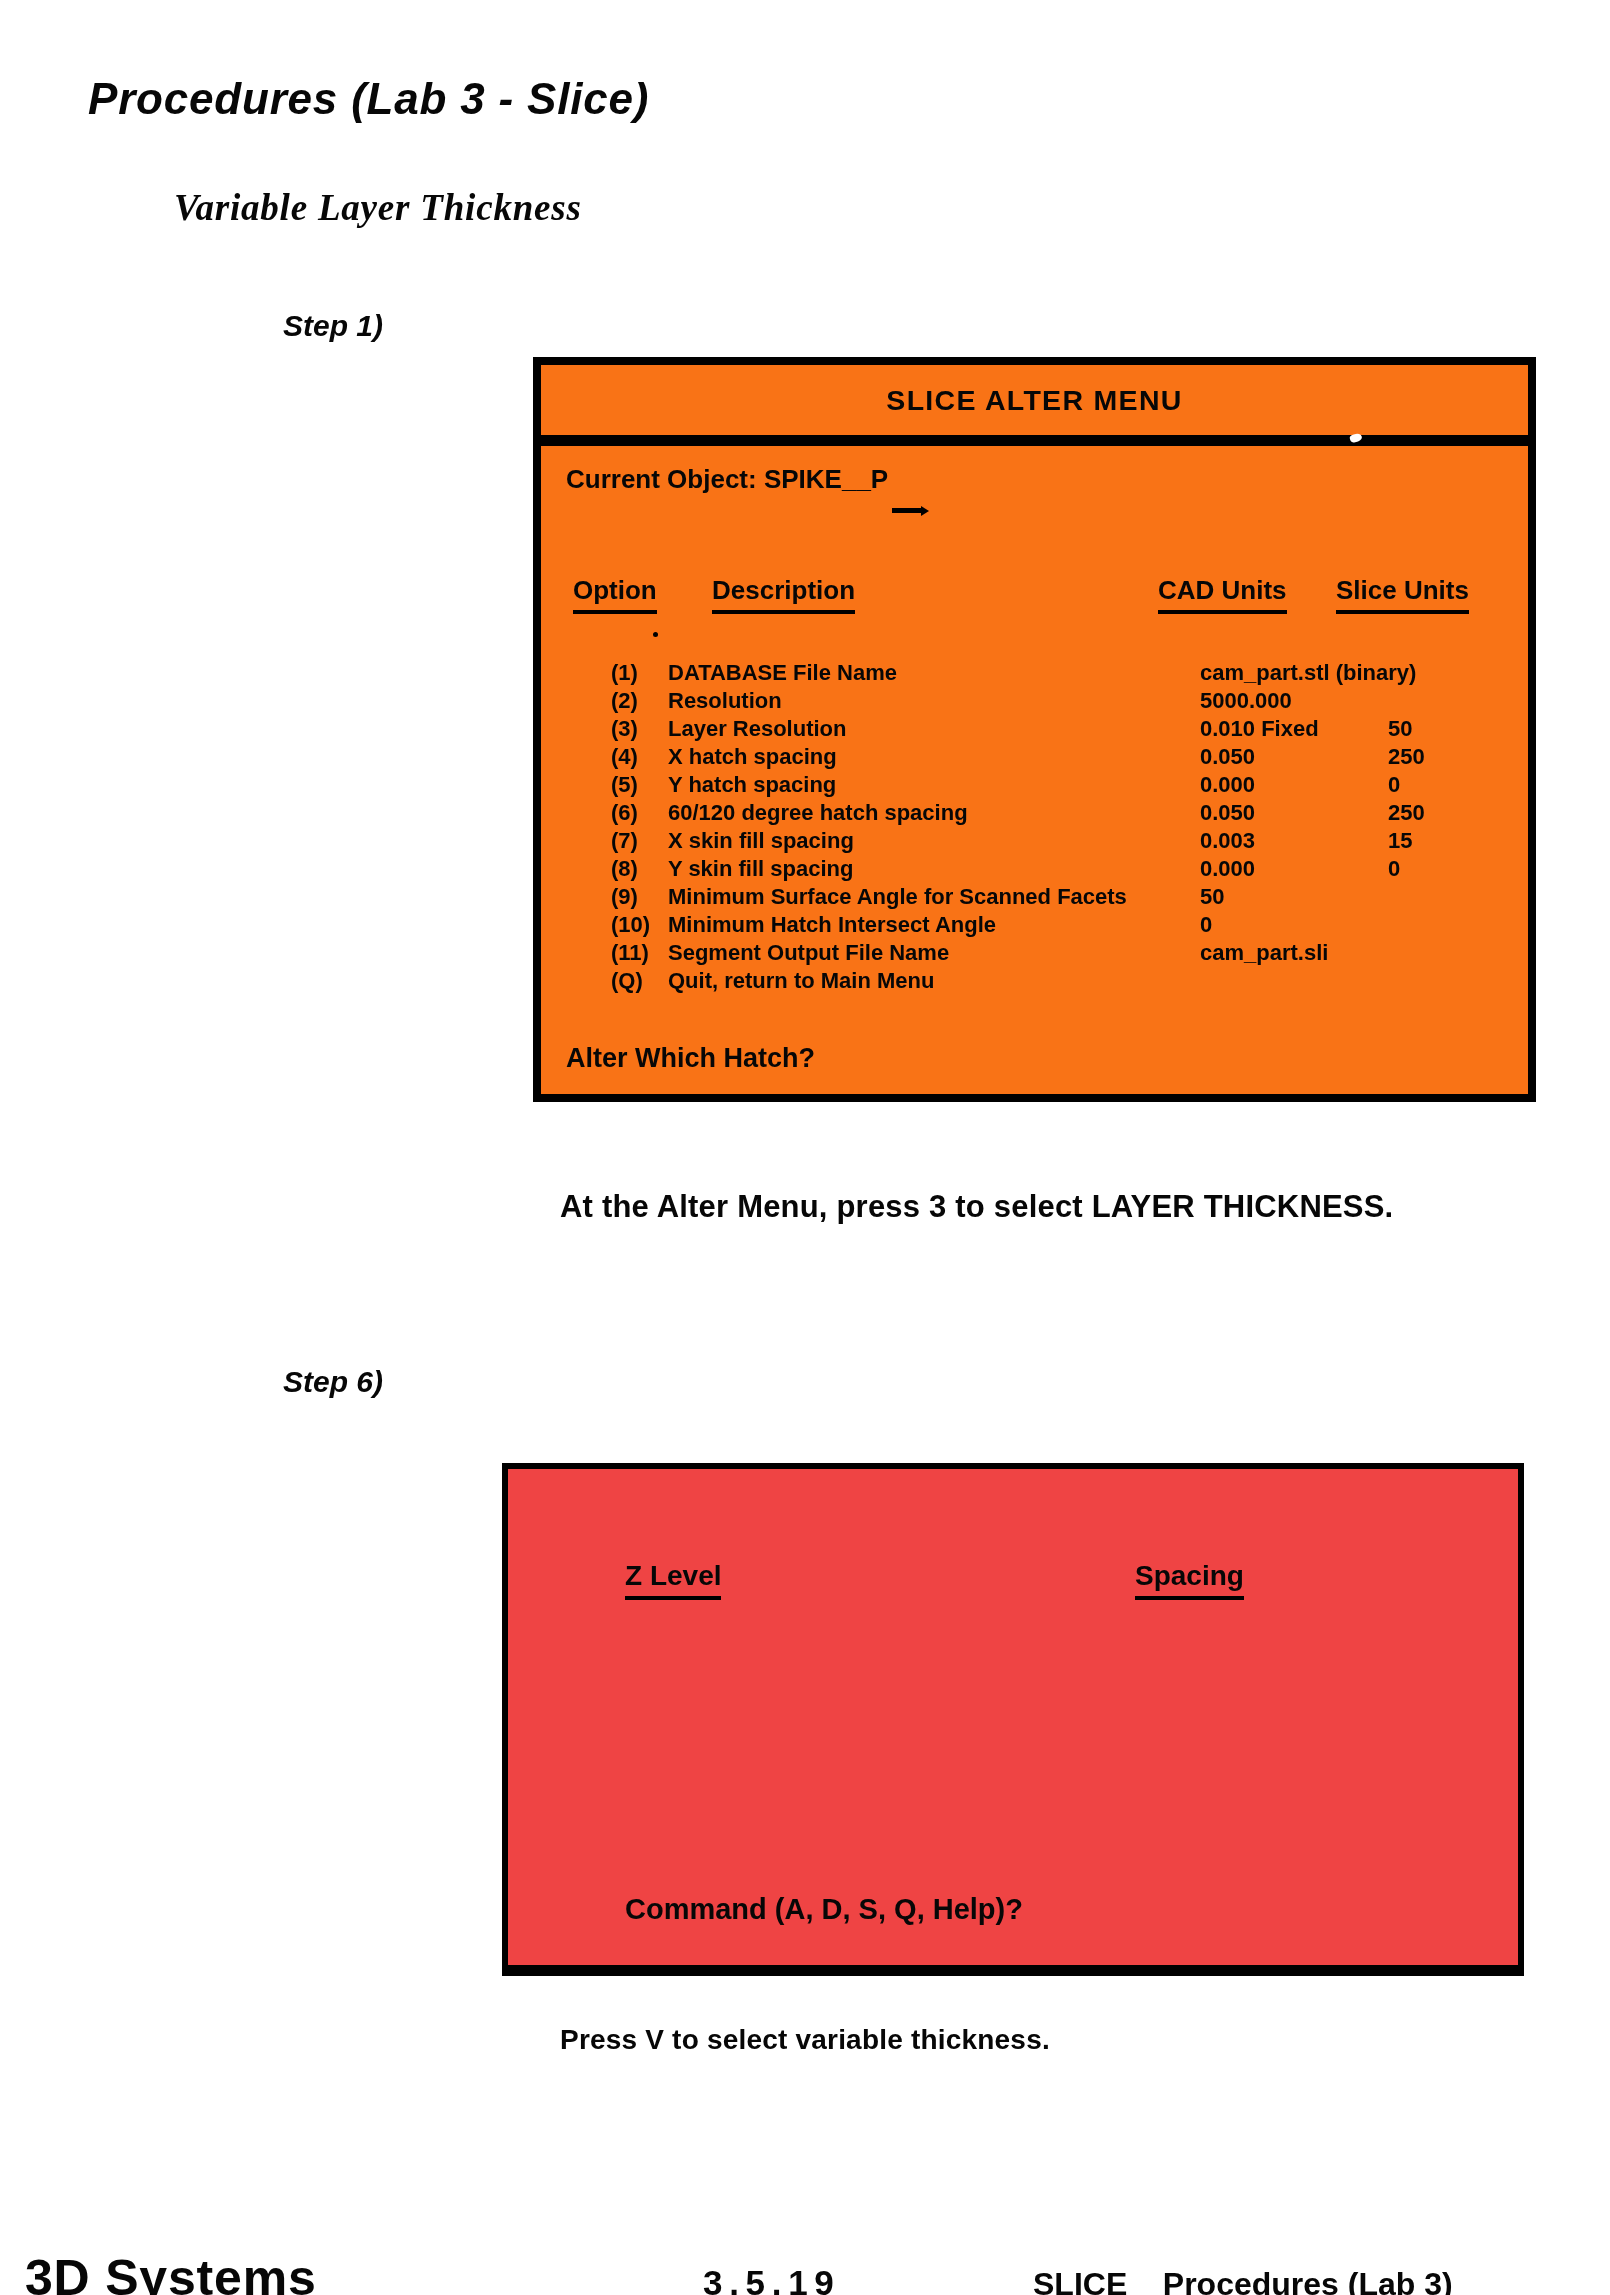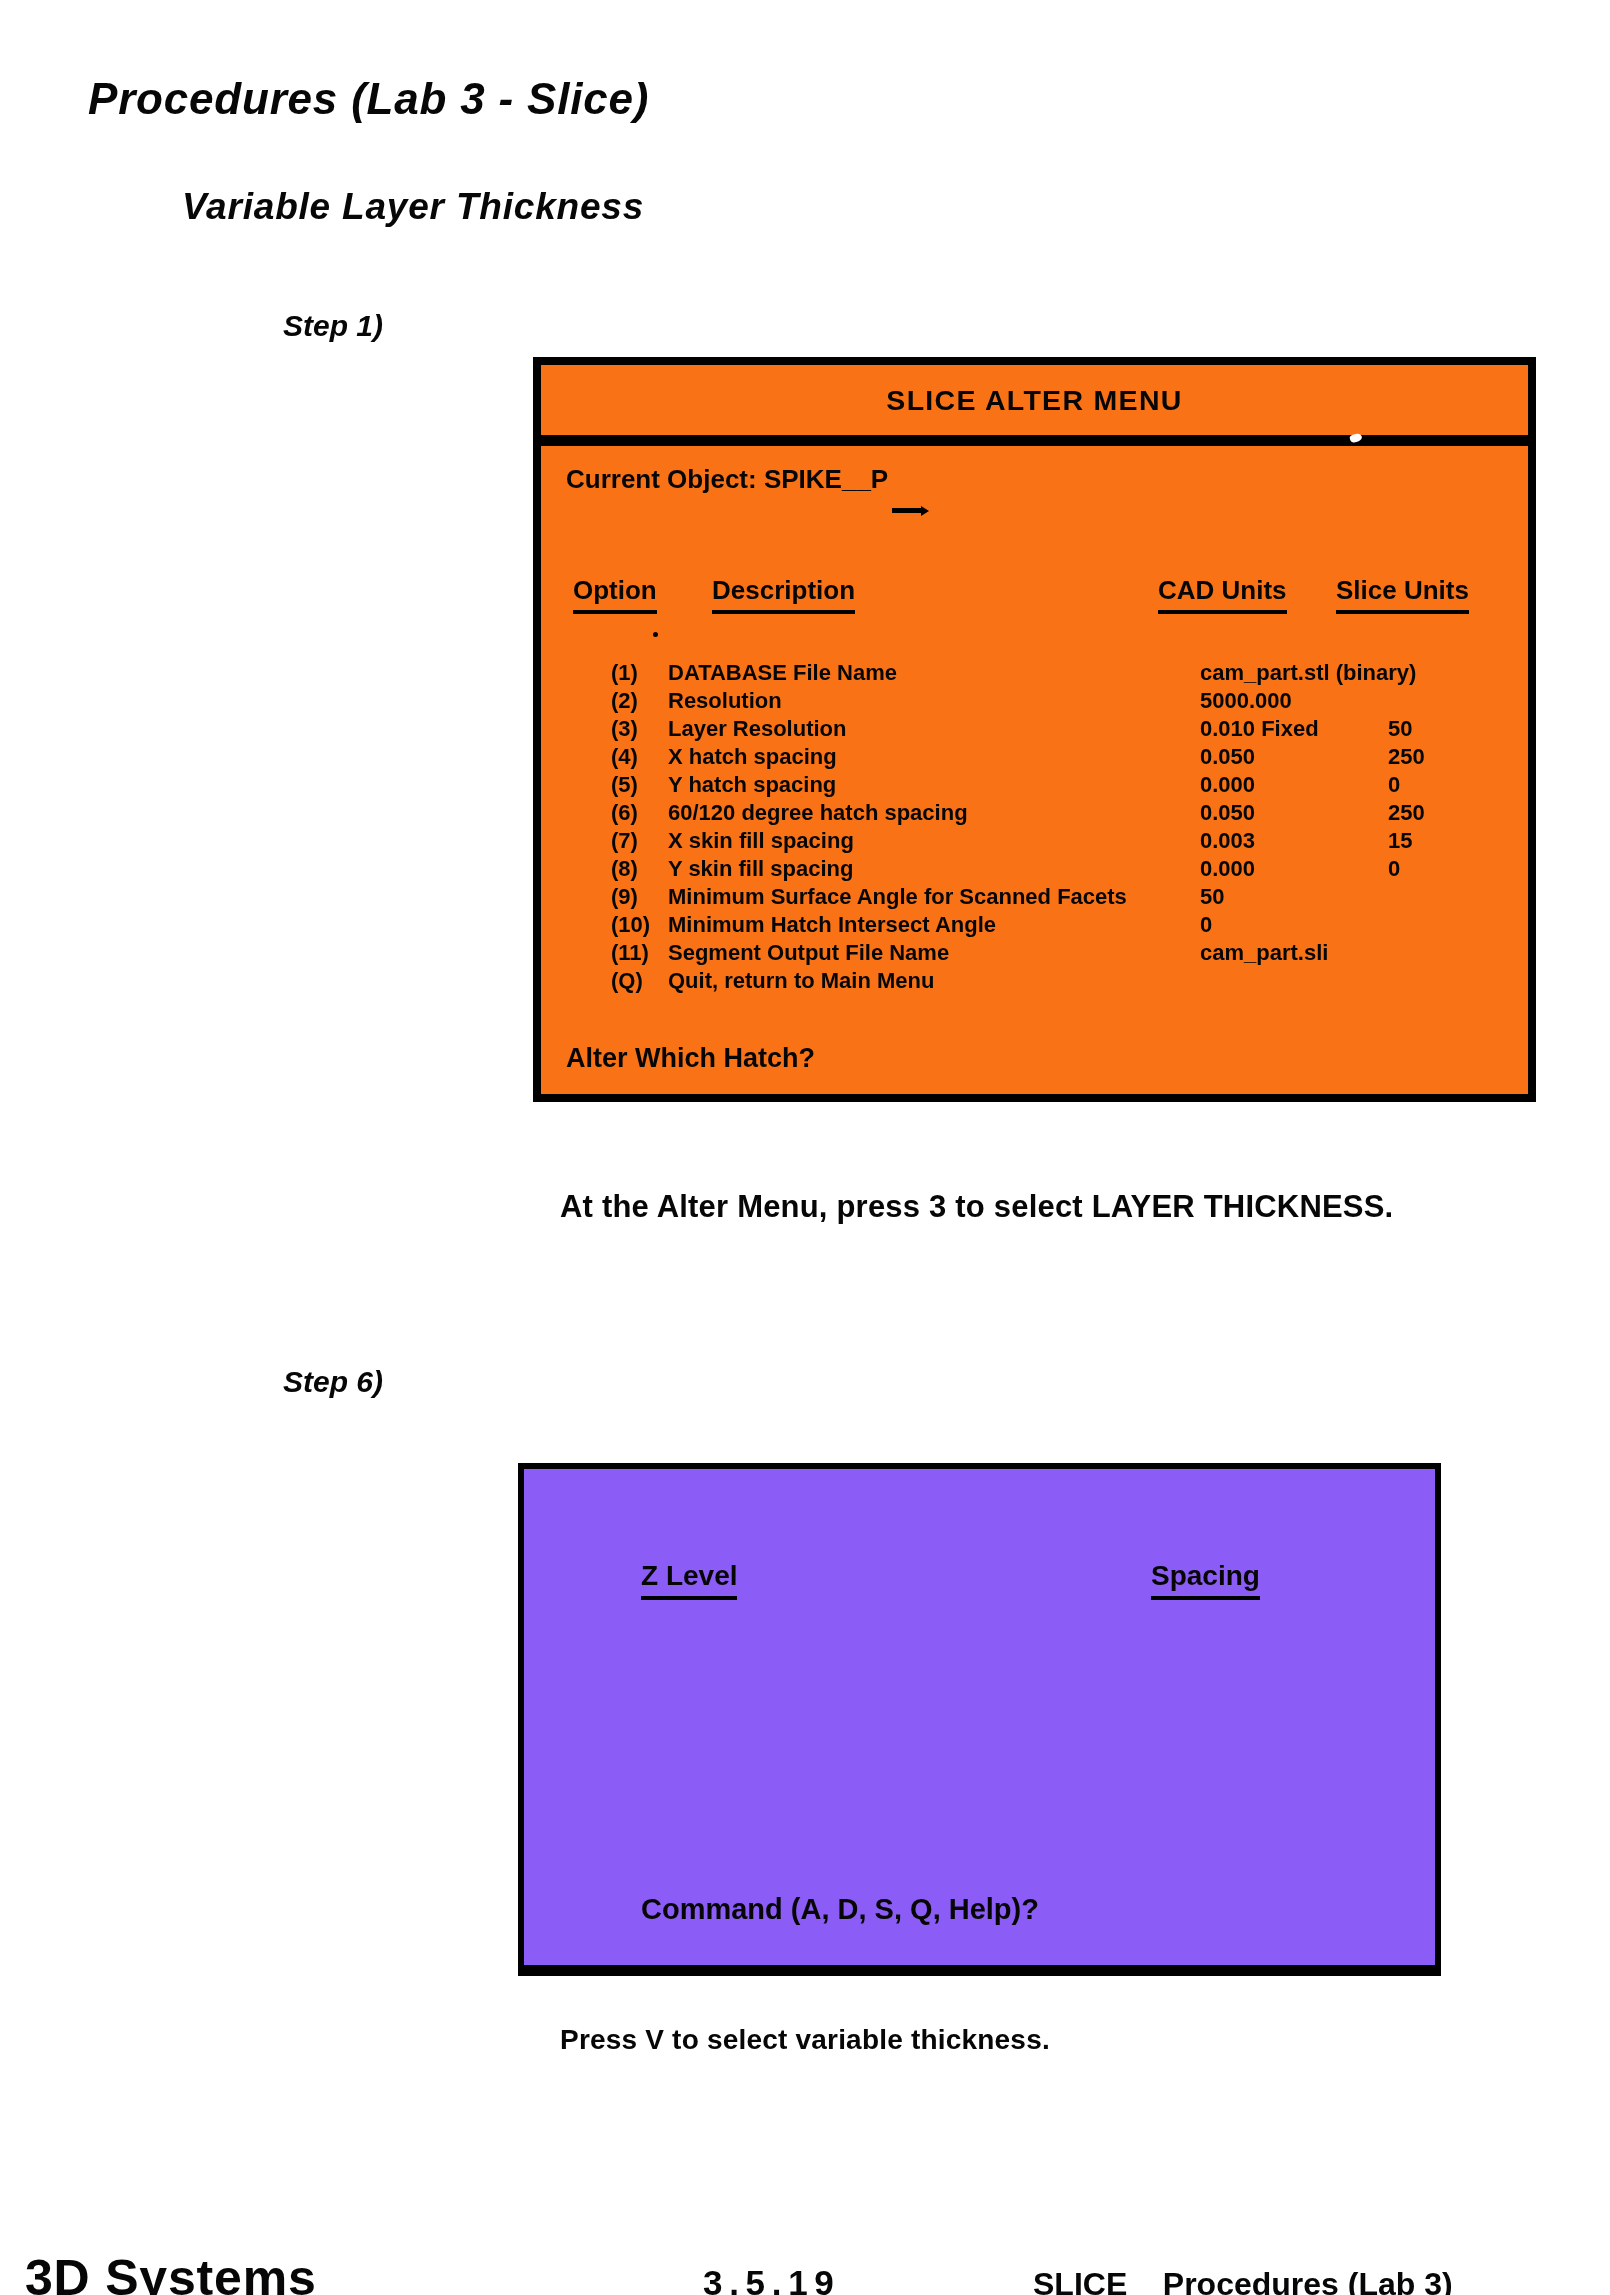--- a/index.html
+++ b/index.html
@@ -51,40 +51,40 @@
   .rows{position:absolute;left:70px;top:295px;width:914px;}
   .mrow{
     display:grid;grid-template-columns:57px 532px 188px auto;
     height:28px;align-items:baseline;
     font-size:22px;font-weight:bold;white-space:nowrap;
   }
   .prompt1{position:absolute;left:25px;top:678px;font-size:27px;font-weight:bold;white-space:nowrap;}
 
   
   .screen2{
-    left:518px;top:1463px;width:923px;height:513px;
-    border:6.7px solid #000;border-bottom-width:11px;box-sizing:border-box;background:#8b5cf6;
+    left:502px;top:1463px;width:1022px;height:513px;
+    border:6.7px solid #000;border-bottom-width:11px;box-sizing:border-box;background:#ef4444;
   }
   .z-head{position:absolute;left:117px;top:91px;font-size:28px;font-weight:bold;border-bottom:4.2px solid #000;padding-bottom:4.2px;white-space:nowrap;}
   .sp-head{position:absolute;left:627px;top:91px;font-size:28px;font-weight:bold;border-bottom:4.2px solid #000;padding-bottom:4.2px;white-space:nowrap;}
   .prompt2{position:absolute;left:117px;top:424px;font-size:29px;font-weight:bold;white-space:nowrap;}
 
   
   .f-left{left:25px;top:2249px;font-size:50px;font-weight:bold;letter-spacing:0.8px;white-space:nowrap;}
   .f-center{left:703px;top:2263px;font-size:35px;font-weight:bold;letter-spacing:6.7px;white-space:nowrap;}
   .f-right{left:1033px;top:2266px;font-size:32px;font-weight:bold;white-space:pre;}
 </style>
 </head>
 <body>
 
 <div class="page">
 
   <div class="abs h1" style="left:88px;top:74px;">Procedures (Lab 3 - Slice)</div>
 
-  <div class="abs h2" style="left:182px;top:186px;">Variable Layer Thickness</div>
+  <div class="abs h2" style="left:174px;top:186px;font-family:Liberation Serif, serif;">Variable Layer Thickness</div>
 
   <div class="abs step" style="left:283px;top:309px;">Step 1)</div>
 
   <div class="abs screen1">
     <div class="s1-titlebar">
       <span class="s1-title">SLICE ALTER MENU</span>
     </div>
     <div class="divider-notch"></div>
 
     <div class="current-object">Current Object: SPIKE__P</div>

